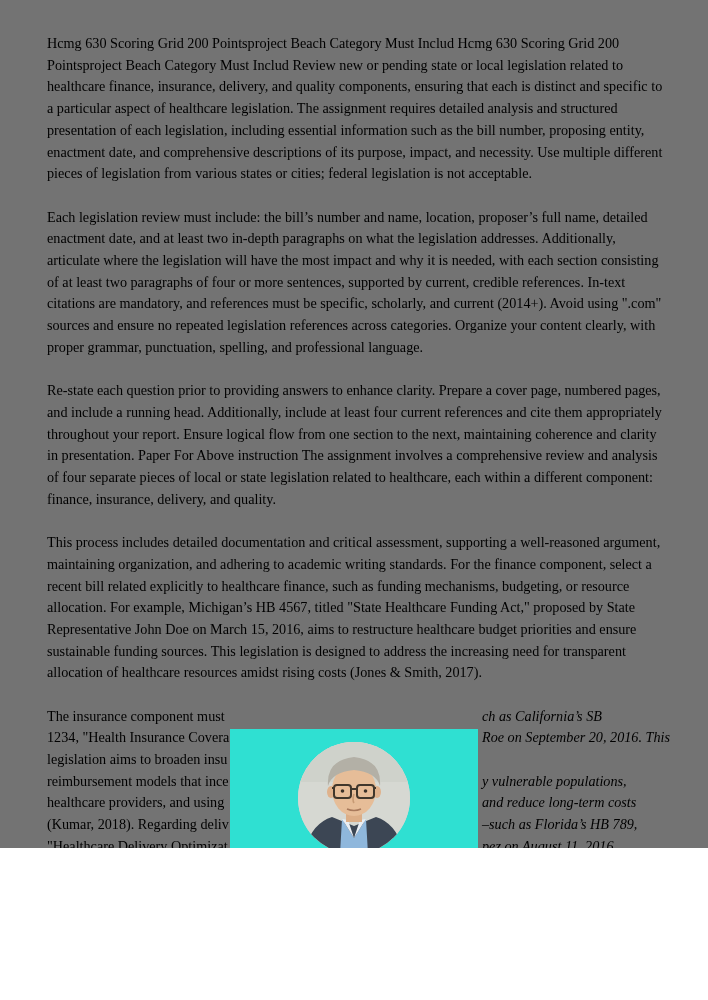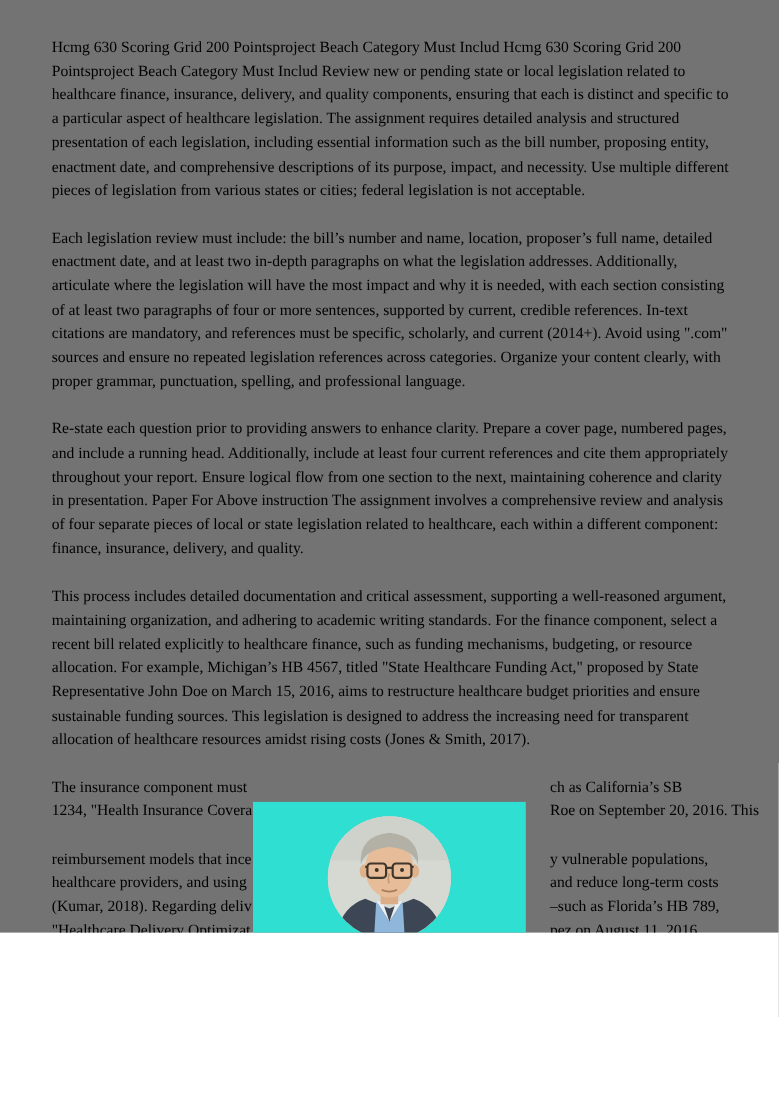--- a/index.html
+++ b/index.html
@@ -23,22 +23,23 @@
   }
   .para { margin: 0 0 21.7px 0; }
   .obscured-para { margin: 0; }
   .frag-line {
     position: relative;
     height: 21.7px;
     white-space: nowrap;
   }
   .frag-right {
     position: absolute;
-    left: 453px;
+    left: 435px;
     top: 0;
+    font-style: italic;
   }
   .overlay {
     position: absolute;
     left: 230px;
     top: 729px;
     width: 248px;
     height: 248px;
     background: #2fe0d2;
     display: flex;
     flex-direction: column;
@@ -87,20 +88,21 @@
     <div class="obscured-para">
       <div class="frag-line">
         <span class="frag-left">The insurance component must</span>
         <span class="frag-right">ch as California’s SB</span>
       </div>
       <div class="frag-line">
         <span class="frag-left">1234, "Health Insurance Covera</span>
         <span class="frag-right">Roe on September 20, 2016. This</span>
       </div>
       <div class="frag-line">
+        <span class="frag-left">legislation aims to broaden insu</span>
       </div>
       <div class="frag-line">
         <span class="frag-left">reimbursement models that ince</span>
         <span class="frag-right">y vulnerable populations,</span>
       </div>
       <div class="frag-line">
         <span class="frag-left">healthcare providers, and using</span>
         <span class="frag-right">and reduce long-term costs</span>
       </div>
       <div class="frag-line">

